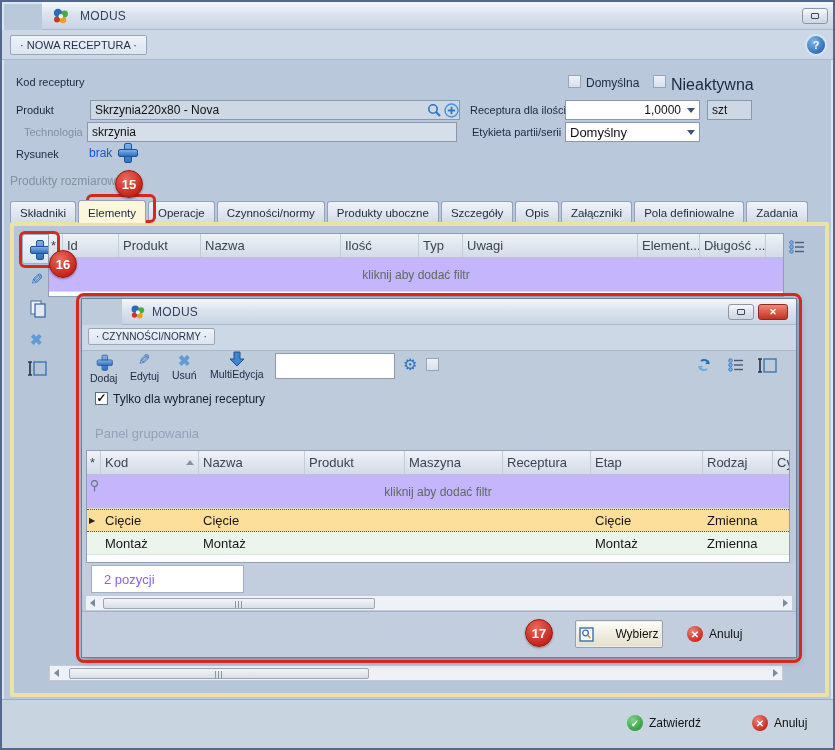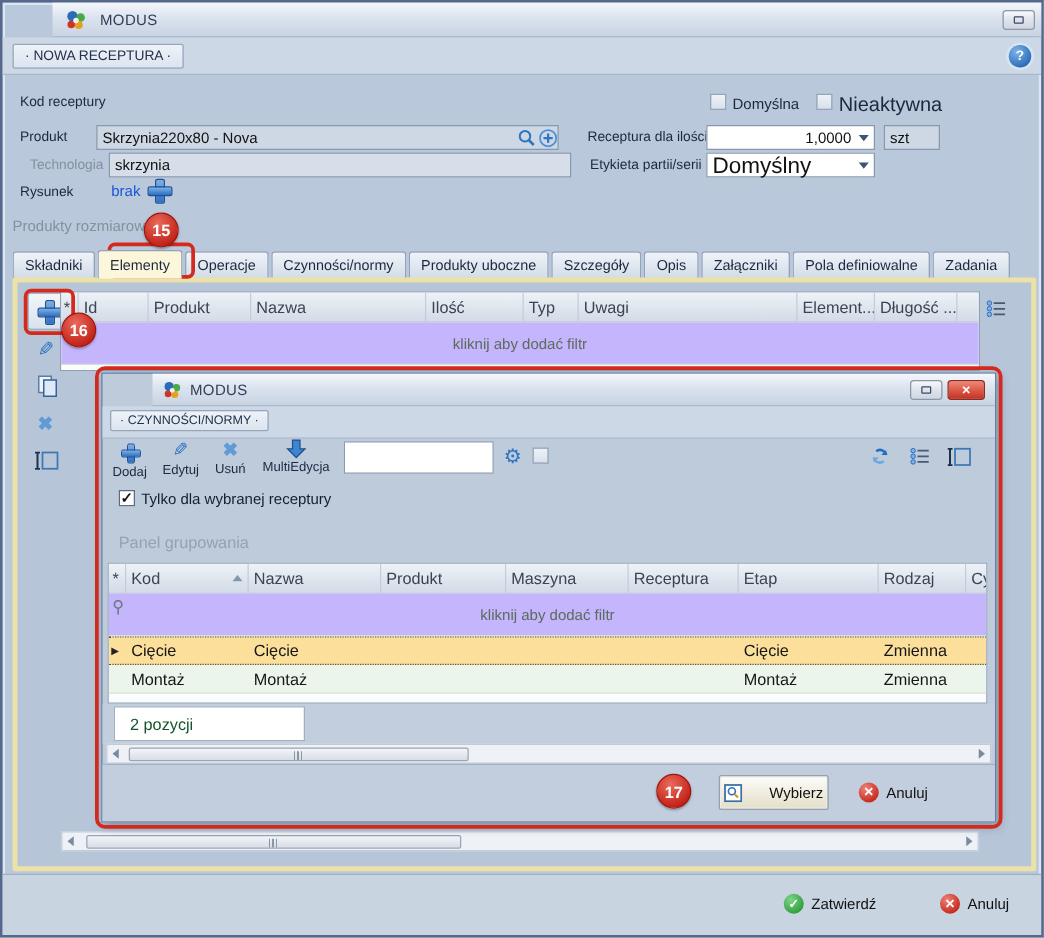--- a/index.html
+++ b/index.html
@@ -155,21 +155,21 @@
 
   
   <span class="lbl abs" style="left:14px;top:74px;">Kod receptury</span>
 
   <span class="cb abs" style="left:566px;top:73px;"></span>
   <span class="lbl abs" style="left:584px;top:74px;font-size:12px;">Domyślna</span>
   <span class="cb abs" style="left:651px;top:73px;"></span>
   <span class="lbl abs" style="left:669px;top:74px;font-size:16px;">Nieaktywna</span>
 
   <span class="lbl abs" style="left:14px;top:102px;">Produkt</span>
-  <div class="field ro abs" style="left:75px;top:98px;width:370px;height:20px;">
+  <div class="field ro abs" style="left:88px;top:98px;width:370px;height:20px;">
     <span>Skrzynia220x80 - Nova</span>
     <svg class="abs" style="left:336px;top:2px;" width="15" height="15" viewBox="0 0 15 15">
       <circle cx="6" cy="6" r="4.2" fill="none" stroke="#2f74c0" stroke-width="1.6"></circle>
       <line x1="9.2" y1="9.2" x2="13" y2="13" stroke="#2f74c0" stroke-width="2"></line>
     </svg>
     <svg class="abs" style="left:353px;top:2px;" width="15" height="15" viewBox="0 0 15 15">
       <circle cx="7.5" cy="7.5" r="6.5" fill="none" stroke="#4a90d9" stroke-width="1.4"></circle>
       <line x1="7.5" y1="3.8" x2="7.5" y2="11.2" stroke="#2f74c0" stroke-width="1.8"></line>
       <line x1="3.8" y1="7.5" x2="11.2" y2="7.5" stroke="#2f74c0" stroke-width="1.8"></line>
     </svg>
@@ -184,21 +184,21 @@
 
   <span class="lbl abs" style="left:468px;top:102px;">Receptura dla ilości</span>
   <div class="field spin abs" style="left:563px;top:98px;width:135px;height:20px;">
     <span style="font-size:12px;">1,0000</span>
     <span class="ddarrow"></span>
   </div>
   <div class="field ro abs" style="left:705px;top:98px;width:45px;height:20px;">szt</div>
 
   <span class="lbl abs" style="left:470px;top:124px;">Etykieta partii/serii</span>
   <div class="field abs" style="left:563px;top:120px;width:135px;height:20px;">
-    <span style="font-size:18px;">Domyślny</span>
+    <span style="font-size:13px;">Domyślny</span>
     <span class="ddarrow" style="margin-left:auto;"></span>
   </div>
 
   <span class="lbl dim abs" style="left:8px;top:172px;font-size:12px;">Produkty rozmiarowane</span>
 
   
   <div class="tabs abs" style="left:8px;top:194px;height:27px;">
     <span class="tab">Składniki</span>
     <span class="tab active">Elementy</span>
     <span class="tab">Operacje</span>
@@ -388,21 +388,21 @@
         <span class="gc" style="flex-basis:106px;">Montaż</span>
         <span class="gc" style="flex-basis:100px;"></span>
         <span class="gc" style="flex-basis:98px;"></span>
         <span class="gc" style="flex-basis:88px;"></span>
         <span class="gc" style="flex-basis:112px;">Montaż</span>
         <span class="gc" style="flex-basis:70px;">Zmienna</span>
       </div>
     </div>
 
     <div class="abs" style="left:0;top:264px;width:714px;height:32px;background:#c2cedd;">
-      <div class="abs" style="left:9px;top:2px;width:153px;height:28px;background:#fff;border:1px solid #9fb0c3;display:flex;align-items:center;padding-left:12px;font-size:13px;color:#14532d;">2 pozycji</div>
+      <div class="abs" style="left:9px;top:2px;width:153px;height:28px;background:#fff;border:1px solid #9fb0c3;display:flex;align-items:center;padding-left:12px;font-size:13px;color:#8b5cf6;">2 pozycji</div>
     </div>
 
     <div class="hscroll abs" style="left:3px;top:296px;width:708px;height:16px;">
       <span class="sarrow left" style="margin-left:4px;"></span>
       <span class="sthumb" style="margin-left:8px;width:272px;"></span>
       <span class="sarrow right" style="margin-left:auto;margin-right:4px;"></span>
     </div>
 
     <div class="abs" style="left:0;top:312px;width:714px;height:46px;background:#c2cedd;border-top:1px solid #a2b1c4;">
       <div class="btn3d abs" style="left:493px;top:8px;width:88px;height:28px;">

